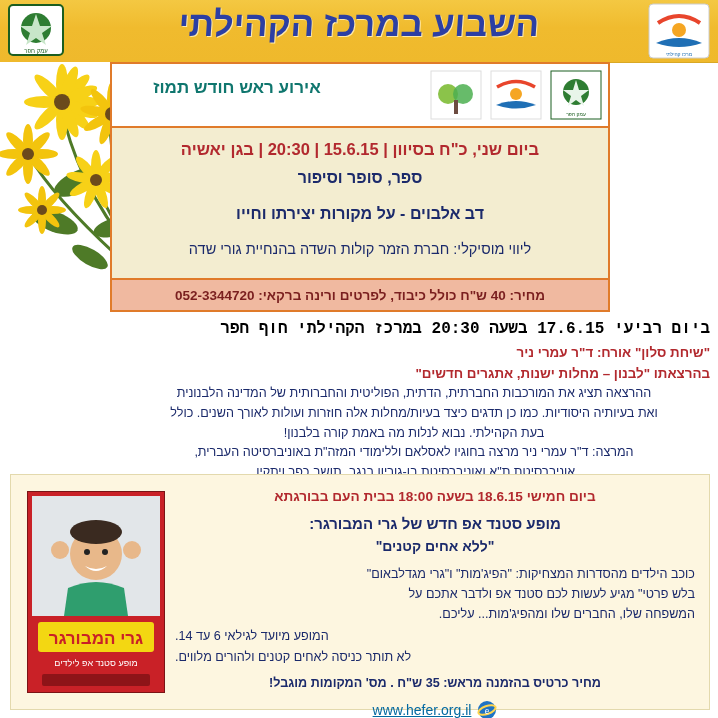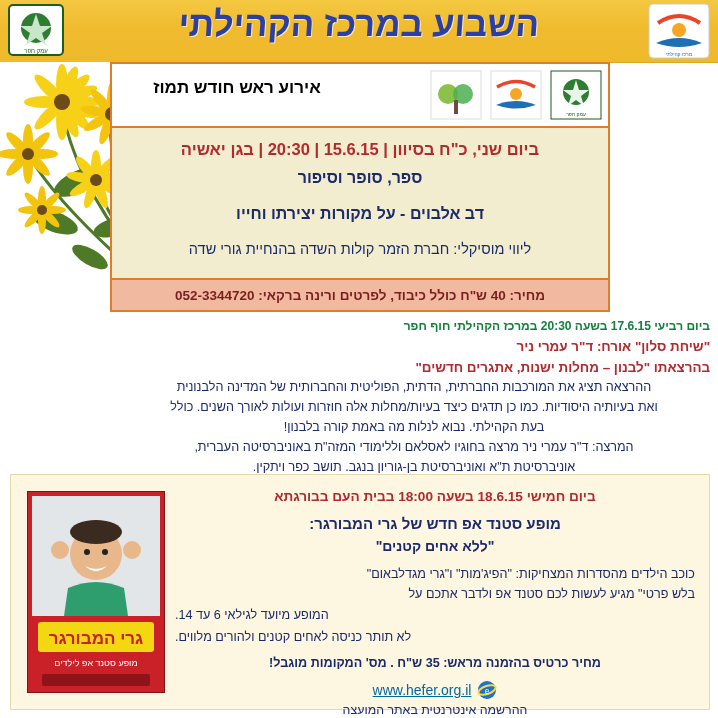--- a/index.html
+++ b/index.html
@@ -53,21 +53,21 @@
     position:relative;height:62px;border-bottom:2px solid #e07b2a;
     background:#ffffff;
   }
   .card-logos{
     position:absolute;right:6px;top:6px;display:flex;gap:8px;align-items:center;
   }
   .mini-logo{width:52px;height:50px;display:block;}
   .head-text{
     position:absolute;left:10px;top:14px;width:230px;
     text-align:center;
-    font-size:17px;font-weight:bold;color:#000000;
+    font-size:17px;font-weight:bold;color:#0f766e;
   }
   .card-body{
     padding:8px 14px 4px 14px;
     text-align:center;
     color:#1b2a6b;
   }
   .line-date{
     font-size:16.5px;font-weight:bold;color:#b2292e;margin:4px 0 10px;
     direction:rtl;
   }
@@ -87,21 +87,21 @@
     display:flex;align-items:center;justify-content:center;
     font-size:13.5px;font-weight:bold;color:#7a1f1f;
   }
 
   
   .mid{
     position:absolute;left:118px;top:316px;width:592px;
     text-align:right;direction:rtl;color:#1b2a6b;
     font-size:12.6px;line-height:1.42;
   }
-  .mid .hl{color:#15803d;font-weight:bold;font-size:12px;}
+  .mid .hl{color:#000000;font-weight:bold;font-size:16px;font-family:Liberation Mono, monospace;}
   .mid .hl2{color:#b2292e;font-weight:bold;font-size:13.4px;}
   .mid p{margin:2px 0;}
   .mid .justify{text-align:center;}
   .mid .teal{color:#1f7a74;font-size:12.2px;}
 
   
   .bcard{
     position:absolute;left:10px;top:474px;width:700px;height:236px;
     background:#fdf6e0;
     border:1px solid #e3d9ad;
@@ -306,20 +306,21 @@
       <text x="68" y="174" font-size="9" fill="#ffffff" text-anchor="middle" font-family="Liberation Sans, sans-serif">מופע סטנד אפ לילדים</text>
       <rect x="14" y="182" width="108" height="12" fill="#8e1418" rx="2"></rect>
     </svg>
 
     <div class="bcontent">
       <div class="bline1">ביום חמישי 18.6.15 בשעה 18:00 בבית העם בבורגתא</div>
       <div class="bline2">מופע סטנד אפ חדש של גרי המבורגר:</div>
       <div class="bline3">"ללא אחים קטנים"</div>
       <p class="bpara">כוכב הילדים מהסדרות המצחיקות: "הפיג'מות" ו"גרי מגדלבאום"</p>
       <p class="bpara">בלש פרטי" מגיע לעשות לכם סטנד אפ ולדבר אתכם על</p>
+      <p class="bpara">המשפחה שלו, החברים שלו ומהפיג'מות... עליכם.</p>
       <p class="bcenter">המופע מיועד לגילאי 6 עד 14.</p>
       <p class="bcenter">לא תותר כניסה לאחים קטנים ולהורים מלווים.</p>
       <p class="bprice">מחיר כרטיס בהזמנה מראש: 35 ש"ח . מס' המקומות מוגבל!</p>
       <div class="link-row">
         <svg class="ie-icon" viewBox="0 0 20 20">
           <circle cx="10" cy="10" r="9" fill="#1f73c4"></circle>
           <ellipse cx="10" cy="10" rx="9" ry="4" fill="none" stroke="#ffd54f" stroke-width="2" transform="rotate(-20 10 10)"></ellipse>
           <text x="10" y="14" font-size="10" fill="#fff" text-anchor="middle" font-family="Liberation Serif, serif">e</text>
         </svg>
         <a class="link-url" href="#">www.hefer.org.il</a>

